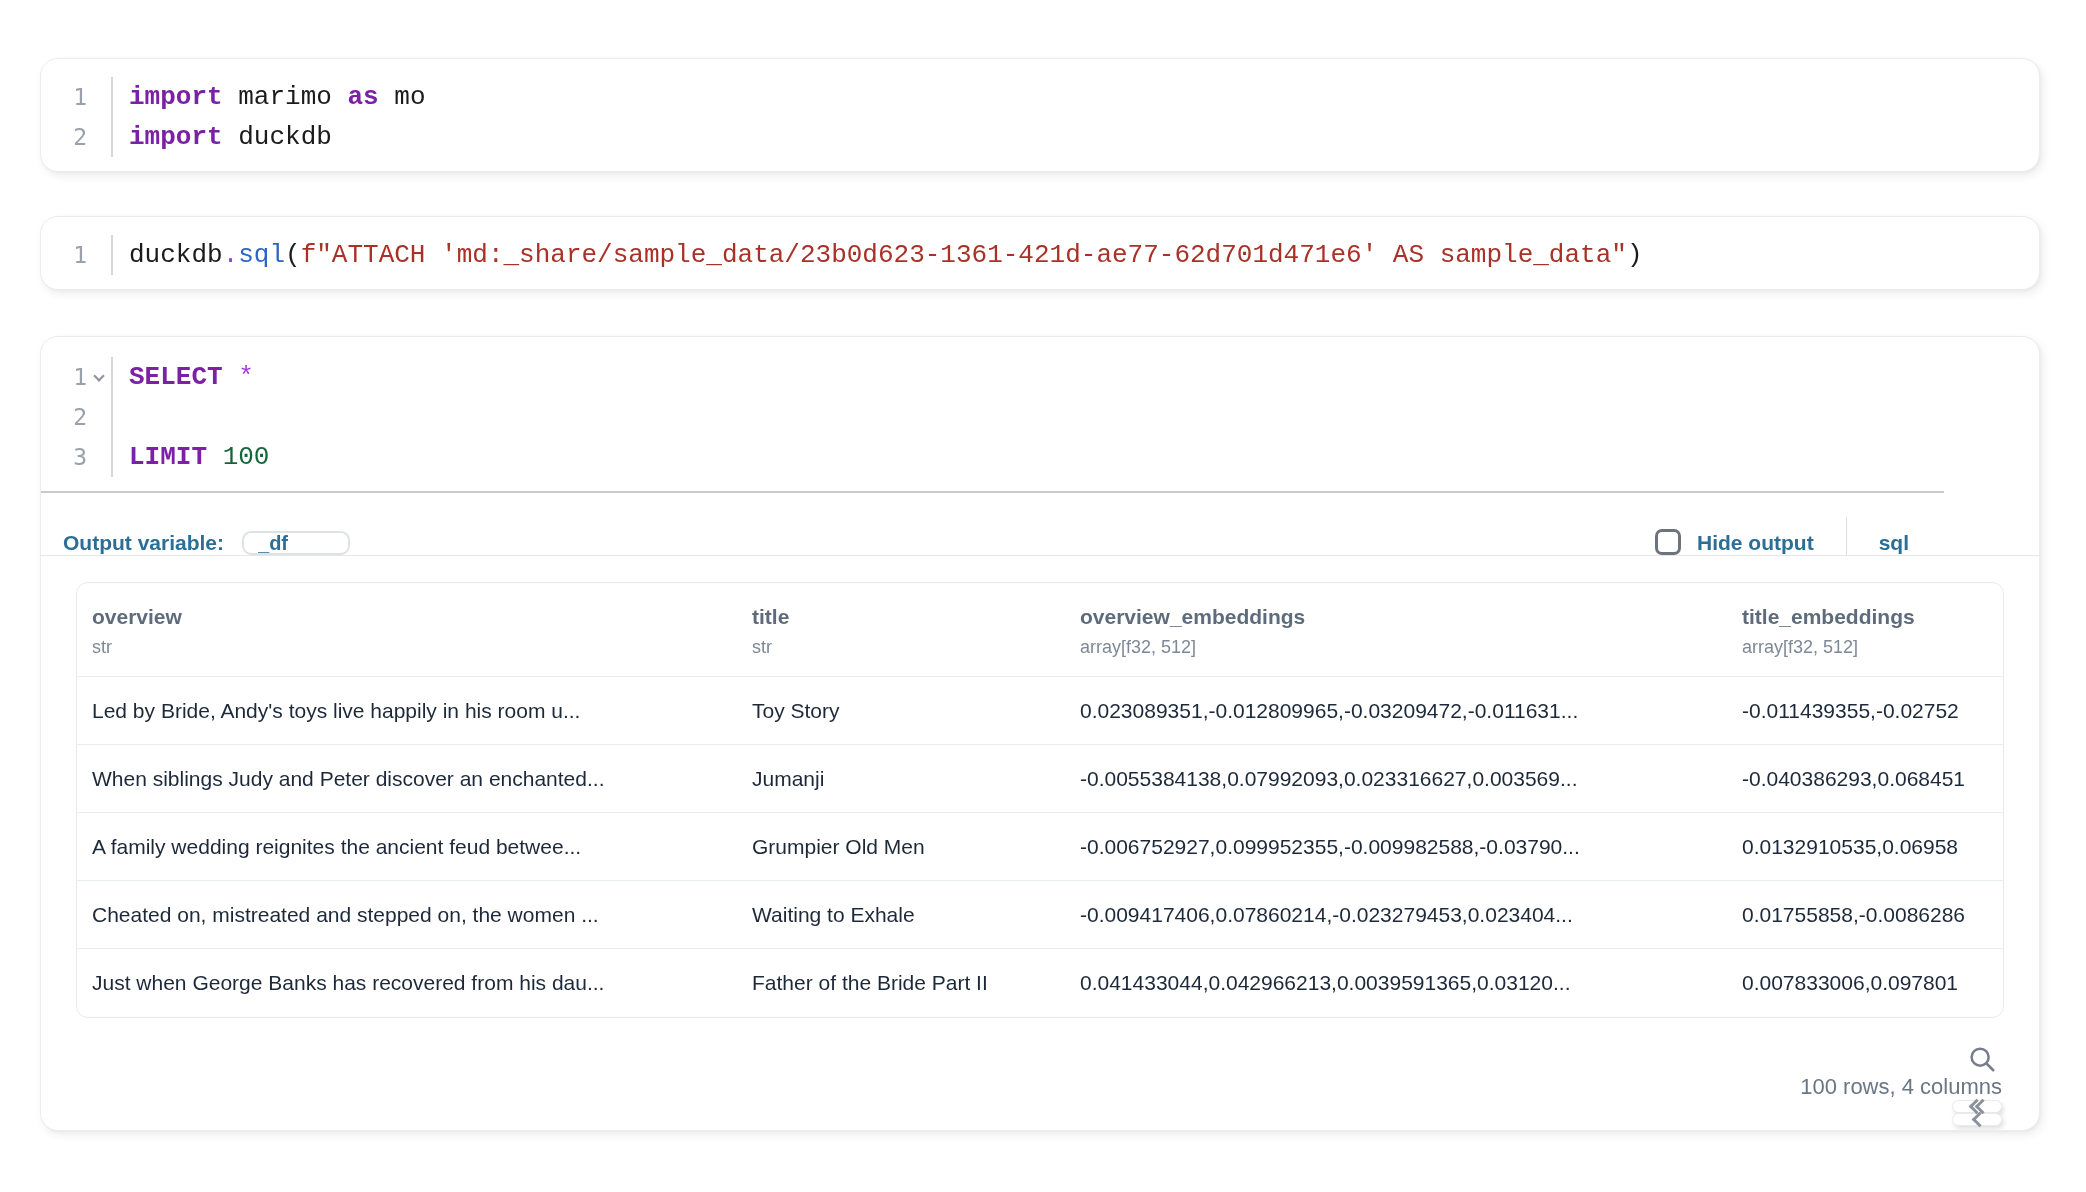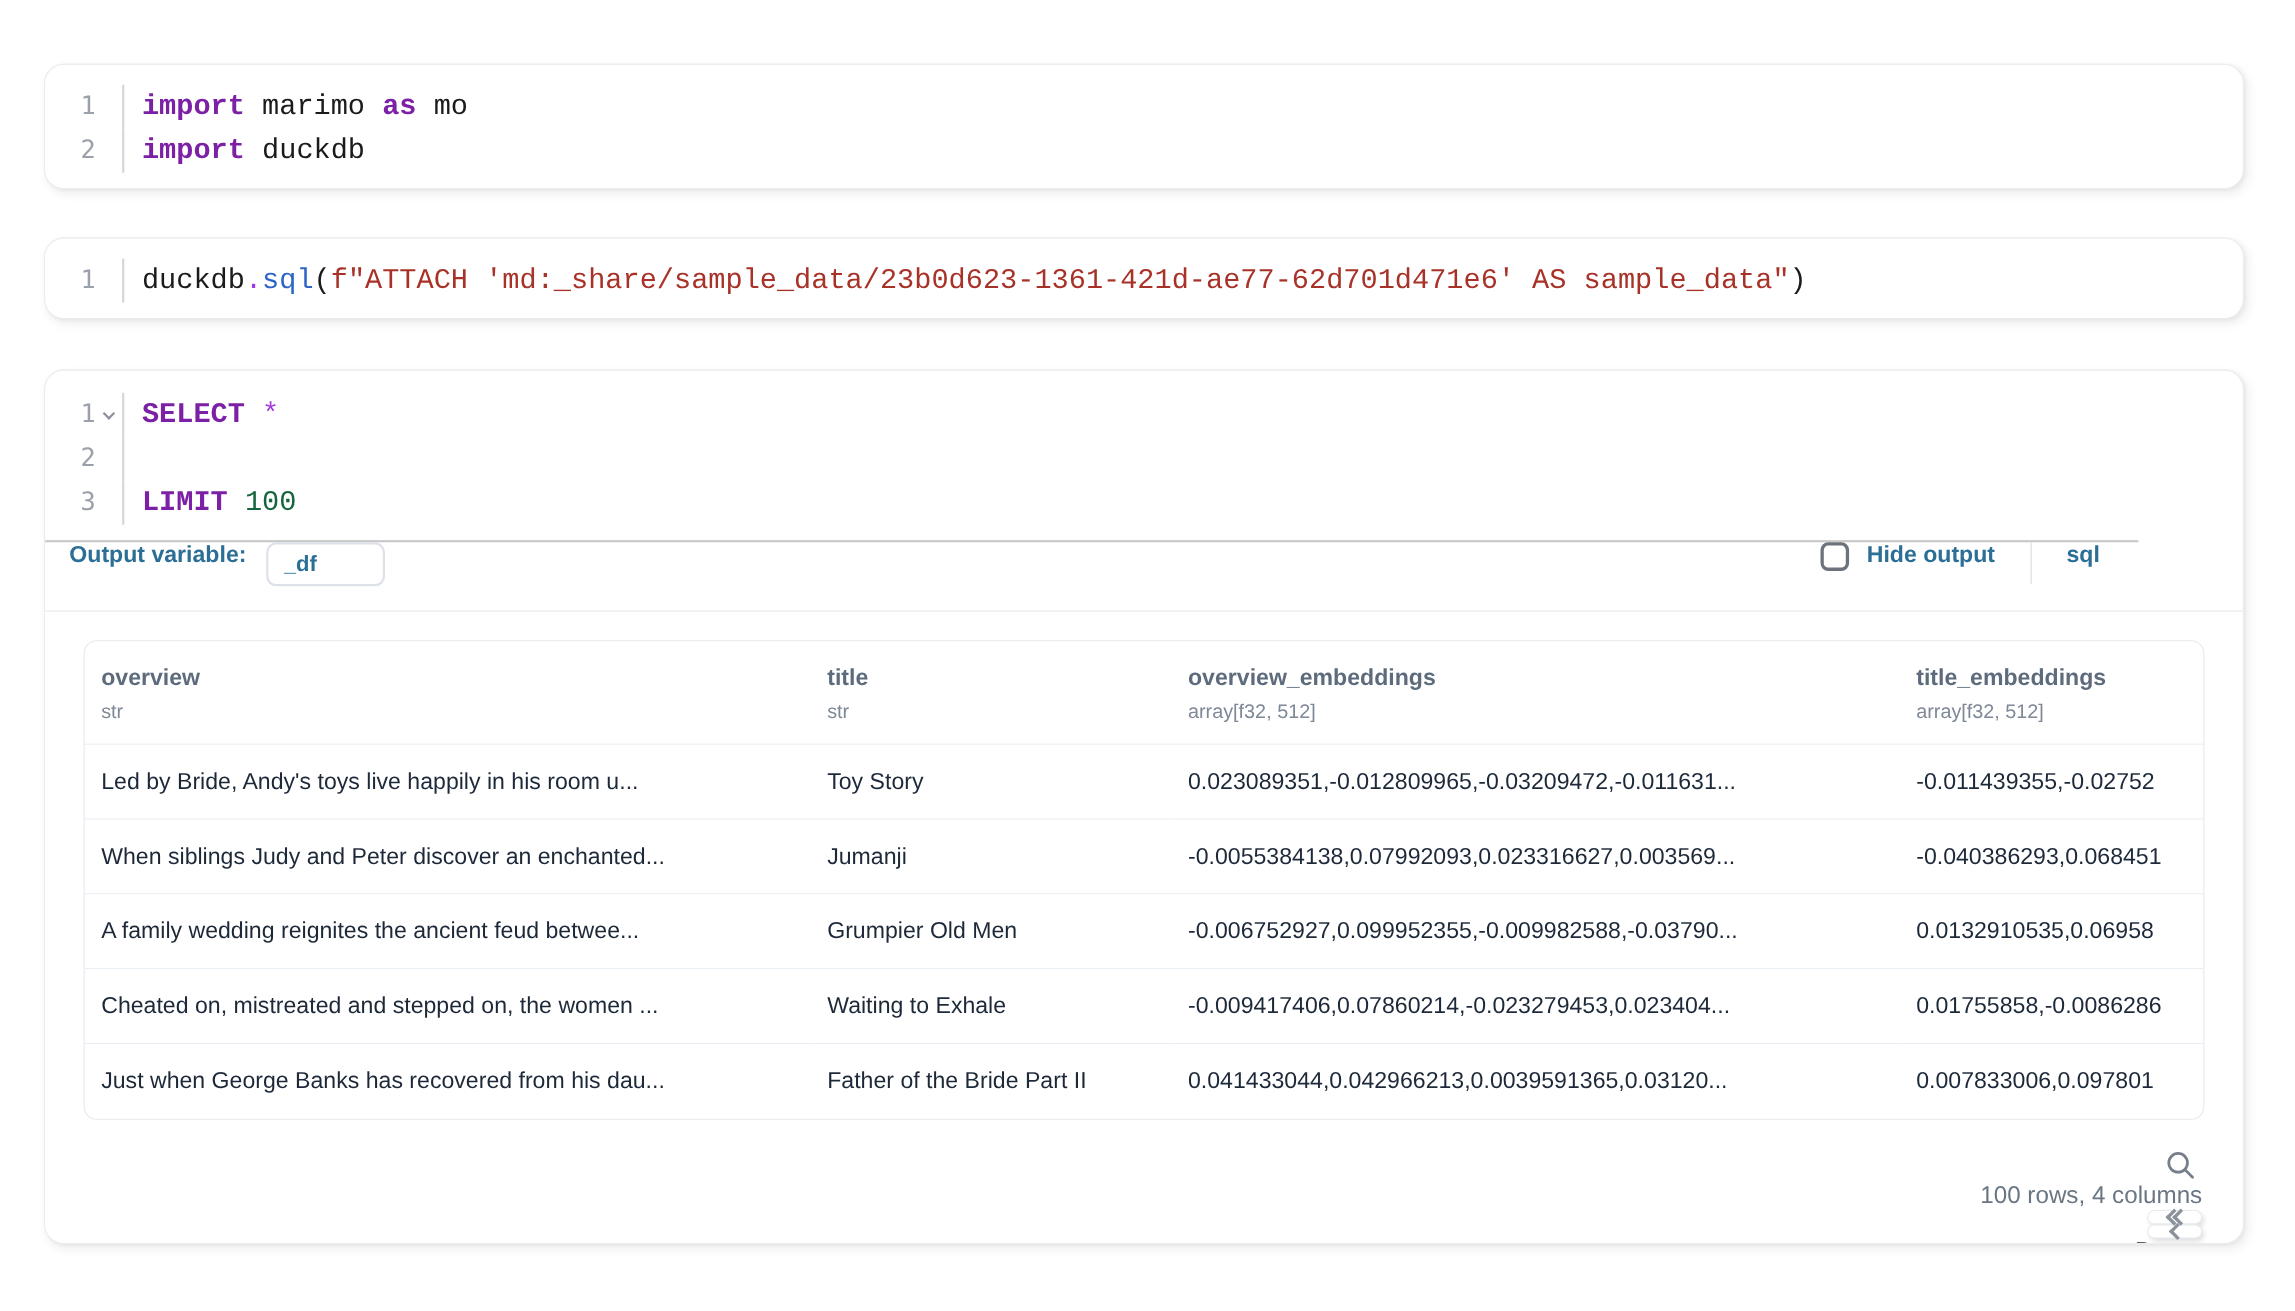--- a/index.html
+++ b/index.html
@@ -33,23 +33,23 @@
   .tk-pl  { color:#1b1b1b; }
   .tk-kw  { color:var(--c-kw); font-weight:bold; }
   .tk-pv  { color:var(--c-pv); }
   .tk-fn  { color:var(--c-fn); }
   .tk-str { color:var(--c-str); }
   .tk-num { color:var(--c-num); }
 
   
   .divider-short { height:2px; background:#c9c9c9; margin-right:95px; }
   .divider-full  { height:1px; background:#e6e6e6; }
-  .outvar-row { display:flex; align-items:flex-start; height:62px; padding:0 130px 0 22px; }
+  .outvar-row { display:flex; align-items:flex-end; height:62px; padding:0 130px 0 22px; }
   .outvar-label { color:var(--label-blue); font-weight:bold; font-size:21px; }
-  .outvar-input { width:108px; height:40px; margin-left:18px; padding:0 14px;
+  .outvar-input { width:108px; height:24px; margin-left:18px; padding:0 14px;
                   border:2px solid #dde2e8; border-radius:9px; outline:none;
                   color:var(--label-blue); font-weight:bold; font-size:20px;
                   font-family:"Liberation Sans", sans-serif; }
   .outvar-spacer { flex:1; }
   .hide-checkbox { width:26px; height:26px; border:3px solid #6d737d; border-radius:7px;
                    background:#fff; cursor:pointer; flex:none; }
   .hide-label { margin-left:16px; color:var(--label-blue); font-weight:bold; font-size:21px; cursor:pointer; }
   .vsep { width:1px; height:38px; background:#d9dde2; margin:0 32px; }
   .lang-label { color:var(--label-blue); font-weight:bold; font-size:21px; }
 

